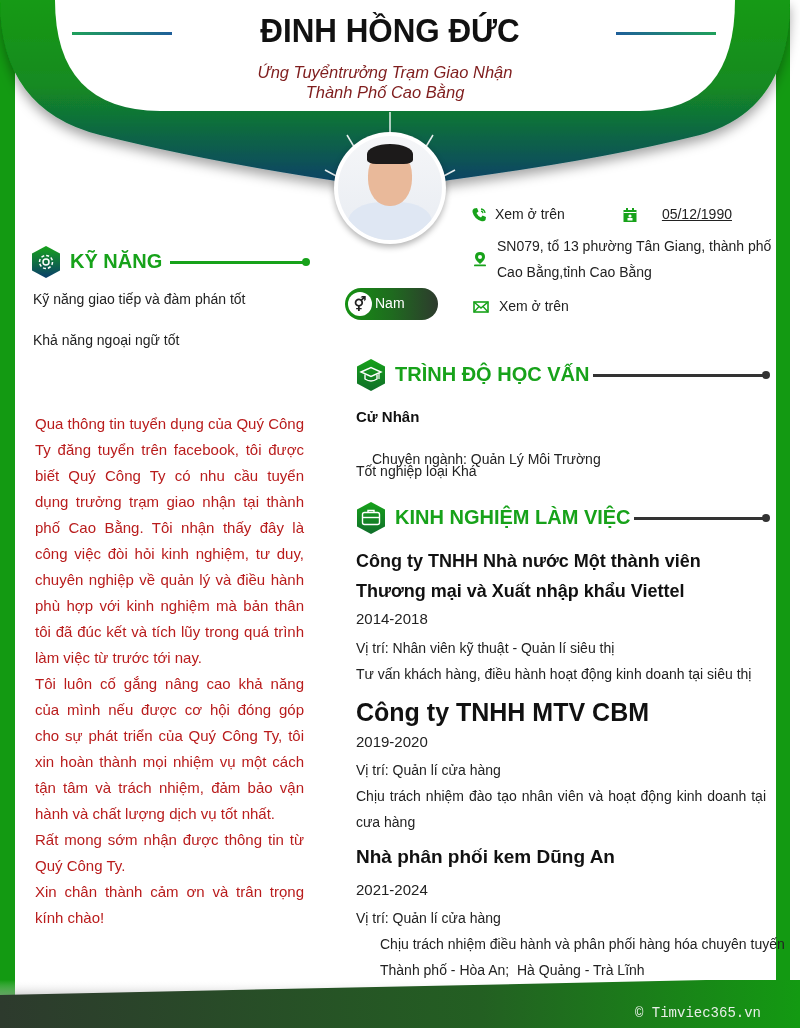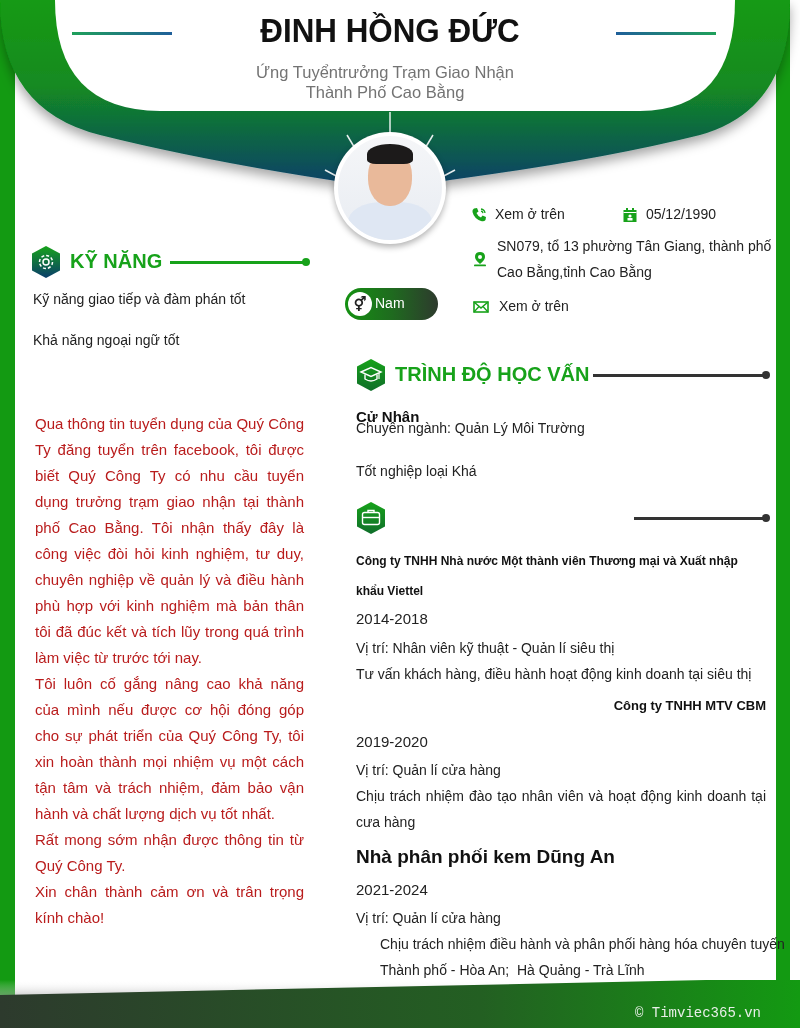--- a/index.html
+++ b/index.html
@@ -5,21 +5,21 @@
   * { box-sizing: border-box; margin: 0; padding: 0; }
   html, body { width: 800px; height: 1028px; overflow: hidden; background: #ffffff; }
   body { position: relative; font-family: "Liberation Sans", sans-serif; color: #111; }
 
   .border-left { position: absolute; left: 0; top: 0; width: 15px; height: 1000px; background: #139a12; }
   .border-right { position: absolute; left: 776px; top: 0; width: 14px; height: 1000px; background: #139a12; }
 
   .header-svg { position: absolute; left: 0; top: 0; width: 800px; height: 250px; }
 
   .name { position: absolute; left: 0; top: 12px; width: 780px; text-align: center; font-size: 33px; font-weight: bold; letter-spacing: 0; color: #111; font-family: "Liberation Sans", sans-serif; transform: scaleX(0.95); }
-  .title { position: absolute; left: 0; top: 62px; width: 770px; text-align: center; font-size: 16.5px; line-height: 20px; color: #737373; }
+  .title { position: absolute; left: 0; top: 62px; width: 770px; text-align: center; font-size: 16.5px; line-height: 20px; color: #7f1d1d; font-style: italic; }
   .deco-line { position: absolute; top: 32px; height: 3px; width: 100px; }
   .deco-left { left: 72px; background: linear-gradient(90deg,#1fa05a,#1f5f9a); }
   .deco-right { left: 616px; background: linear-gradient(90deg,#1f5f9a,#1fa05a); }
 
   .avatar { position: absolute; left: 334px; top: 132px; width: 112px; height: 112px; border-radius: 50%; background: #fff; box-shadow: 0 3px 6px rgba(0,0,0,0.3); overflow: hidden; }
   .avatar-inner { position: absolute; left: 4px; top: 4px; width: 104px; height: 104px; border-radius: 50%; background: linear-gradient(#f5f6f8,#e8ecf2); overflow: hidden; }
   .face { position: absolute; left: 30px; top: 14px; width: 44px; height: 56px; border-radius: 45% 45% 48% 48%; background: #e9b99a; }
   .hair { position: absolute; left: 29px; top: 8px; width: 46px; height: 20px; border-radius: 50% 50% 20% 20%; background: #1c1a1a; }
   .shirt { position: absolute; left: 10px; top: 66px; width: 84px; height: 50px; border-radius: 40% 40% 0 0; background: #dfe7f3; }
 
@@ -103,21 +103,21 @@
 </div>
 <div class="contact" style="left:622px; top:201px;">
   <svg class="ico" viewBox="0 0 16 16">
       <rect x="1.5" y="3" width="13" height="12" fill="#17a21a"></rect>
       <rect x="4" y="1" width="2" height="3" fill="#17a21a"></rect>
       <rect x="10" y="1" width="2" height="3" fill="#17a21a"></rect>
       <rect x="1.5" y="5" width="13" height="1" fill="#fff"></rect>
       <circle cx="8" cy="9" r="1.6" fill="#fff"></circle>
       <rect x="5.5" y="11" width="5" height="2.5" fill="#fff"></rect>
     </svg>
-  <span style="margin-left:4px;">05/12/1990</span>
+  <span style="margin-left:20px;text-decoration:underline;">05/12/1990</span>
 </div>
 <svg class="ico" style="position:absolute; left:472px; top:251px;" viewBox="0 0 16 16">
     <path d="M8 1 Q13 1 13 6 Q13 9 8 13 Q3 9 3 6 Q3 1 8 1Z" fill="#17a21a"></path>
     <circle cx="8" cy="6" r="2" fill="#fff"></circle>
     <rect x="2" y="13.5" width="12" height="1.8" rx="0.9" fill="#17a21a"></rect>
   </svg>
 <div class="contact" style="left:497px; top:233px;">
   <div>SN079, tổ 13 phường Tân Giang, thành phố</div>
   <div>Cao Bằng,tỉnh Cao Bằng</div>
 </div>
@@ -174,46 +174,47 @@
     <path d="M6 14 L16 9.5 L26 14 L16 18.5 Z" fill="none" stroke="#fff" stroke-width="1.4"></path>
     <path d="M10 16.5 L10 21 Q16 25 22 21 L22 16.5" fill="none" stroke="#fff" stroke-width="1.4"></path>
     <line x1="24" y1="15" x2="24" y2="21" stroke="#fff" stroke-width="1.2"></line>
   </svg>
   <span class="sec-title">TRÌNH ĐỘ HỌC VẤN</span>
   <div class="sec-line" style="left:238px; width:172px; background:#333;"></div>
   <div class="sec-dot" style="left:407px; background:#333;"></div>
 </div>
 
 <div class="edu" style="top:408px; font-weight:bold; font-size:15px; color:#111;">Cử Nhân</div>
-<div class="edu" style="top:420px;">Chuyên ngành: Quản Lý Môi Trường</div>
+<div class="edu" style="top:451px;margin-left:16px;">Chuyên ngành: Quản Lý Môi Trường</div>
 <div class="edu" style="top:463px;">Tốt nghiệp loại Khá</div>
 
 <div class="sec-head" style="left:355px; top:501px; width:415px;">
   <svg class="hex" viewBox="0 0 32 34">
     <defs>
         <linearGradient id="hx3" x1="0" y1="0" x2="0" y2="1">
           <stop offset="0" stop-color="#17a21a"></stop>
           <stop offset="1" stop-color="#0f6e2a"></stop>
         </linearGradient>
       </defs>
     <path d="M16 1 L30 8.5 L30 25.5 L16 33 L2 25.5 L2 8.5 Z" fill="url(#hx3)"></path>
     <rect x="7.5" y="11.5" width="17" height="12" rx="2" fill="none" stroke="#fff" stroke-width="1.4"></rect>
     <path d="M13 11.5 L13 9.5 L19 9.5 L19 11.5" fill="none" stroke="#fff" stroke-width="1.4"></path>
     <line x1="7.5" y1="16.5" x2="24.5" y2="16.5" stroke="#fff" stroke-width="1.4"></line>
   </svg>
+  <span class="sec-title">KINH NGHIỆM LÀM VIỆC</span>
   <div class="sec-line" style="left:279px; width:131px; background:#333;"></div>
   <div class="sec-dot" style="left:407px; background:#333;"></div>
 </div>
 
-<div class="job-company" style="top:546px; font-size:12px; line-height:30px;">Công ty TNHH Nhà nước Một thành viên Thương mại và Xuất nhập khẩu Viettel</div>
+<div class="job-company" style="top:546px; font-size:18px; line-height:30px;">Công ty TNHH Nhà nước Một thành viên Thương mại và Xuất nhập khẩu Viettel</div>
 <div class="job-line" style="top:606px; font-size:15px;">2014-2018</div>
 <div class="job-line" style="top:635px;">Vị trí: Nhân viên kỹ thuật - Quản lí siêu thị</div>
 <div class="job-line" style="top:661px;">Tư vấn khách hàng, điều hành hoạt động kinh doanh tại siêu thị</div>
 
-<div class="job-company" style="top:698px; font-size:13px;text-align:right;">Công ty TNHH MTV CBM</div>
+<div class="job-company" style="top:698px; font-size:25px;">Công ty TNHH MTV CBM</div>
 <div class="job-line" style="top:729px; font-size:15px;">2019-2020</div>
 <div class="job-line" style="top:757px;">Vị trí: Quản lí cửa hàng</div>
 <div class="job-line" style="top:783px; text-align:justify;">Chịu trách nhiệm đào tạo nhân viên và hoạt động kinh doanh tại cưa hàng</div>
 
 <div class="job-company" style="top:846px; font-size:19px;">Nhà phân phối kem Dũng An</div>
 <div class="job-line" style="top:877px; font-size:15px;">2021-2024</div>
 <div class="job-line" style="top:905px;">Vị trí: Quản lí cửa hàng</div>
 <div class="job-line" style="top:931px; white-space:pre-wrap;margin-left:24px;">Chịu trách nhiệm điều hành và phân phối hàng hóa chuyên tuyến Thành phố - Hòa An;  Hà Quảng - Trà Lĩnh</div>
 
 <svg class="footer" viewBox="0 0 800 48" preserveAspectRatio="none">

